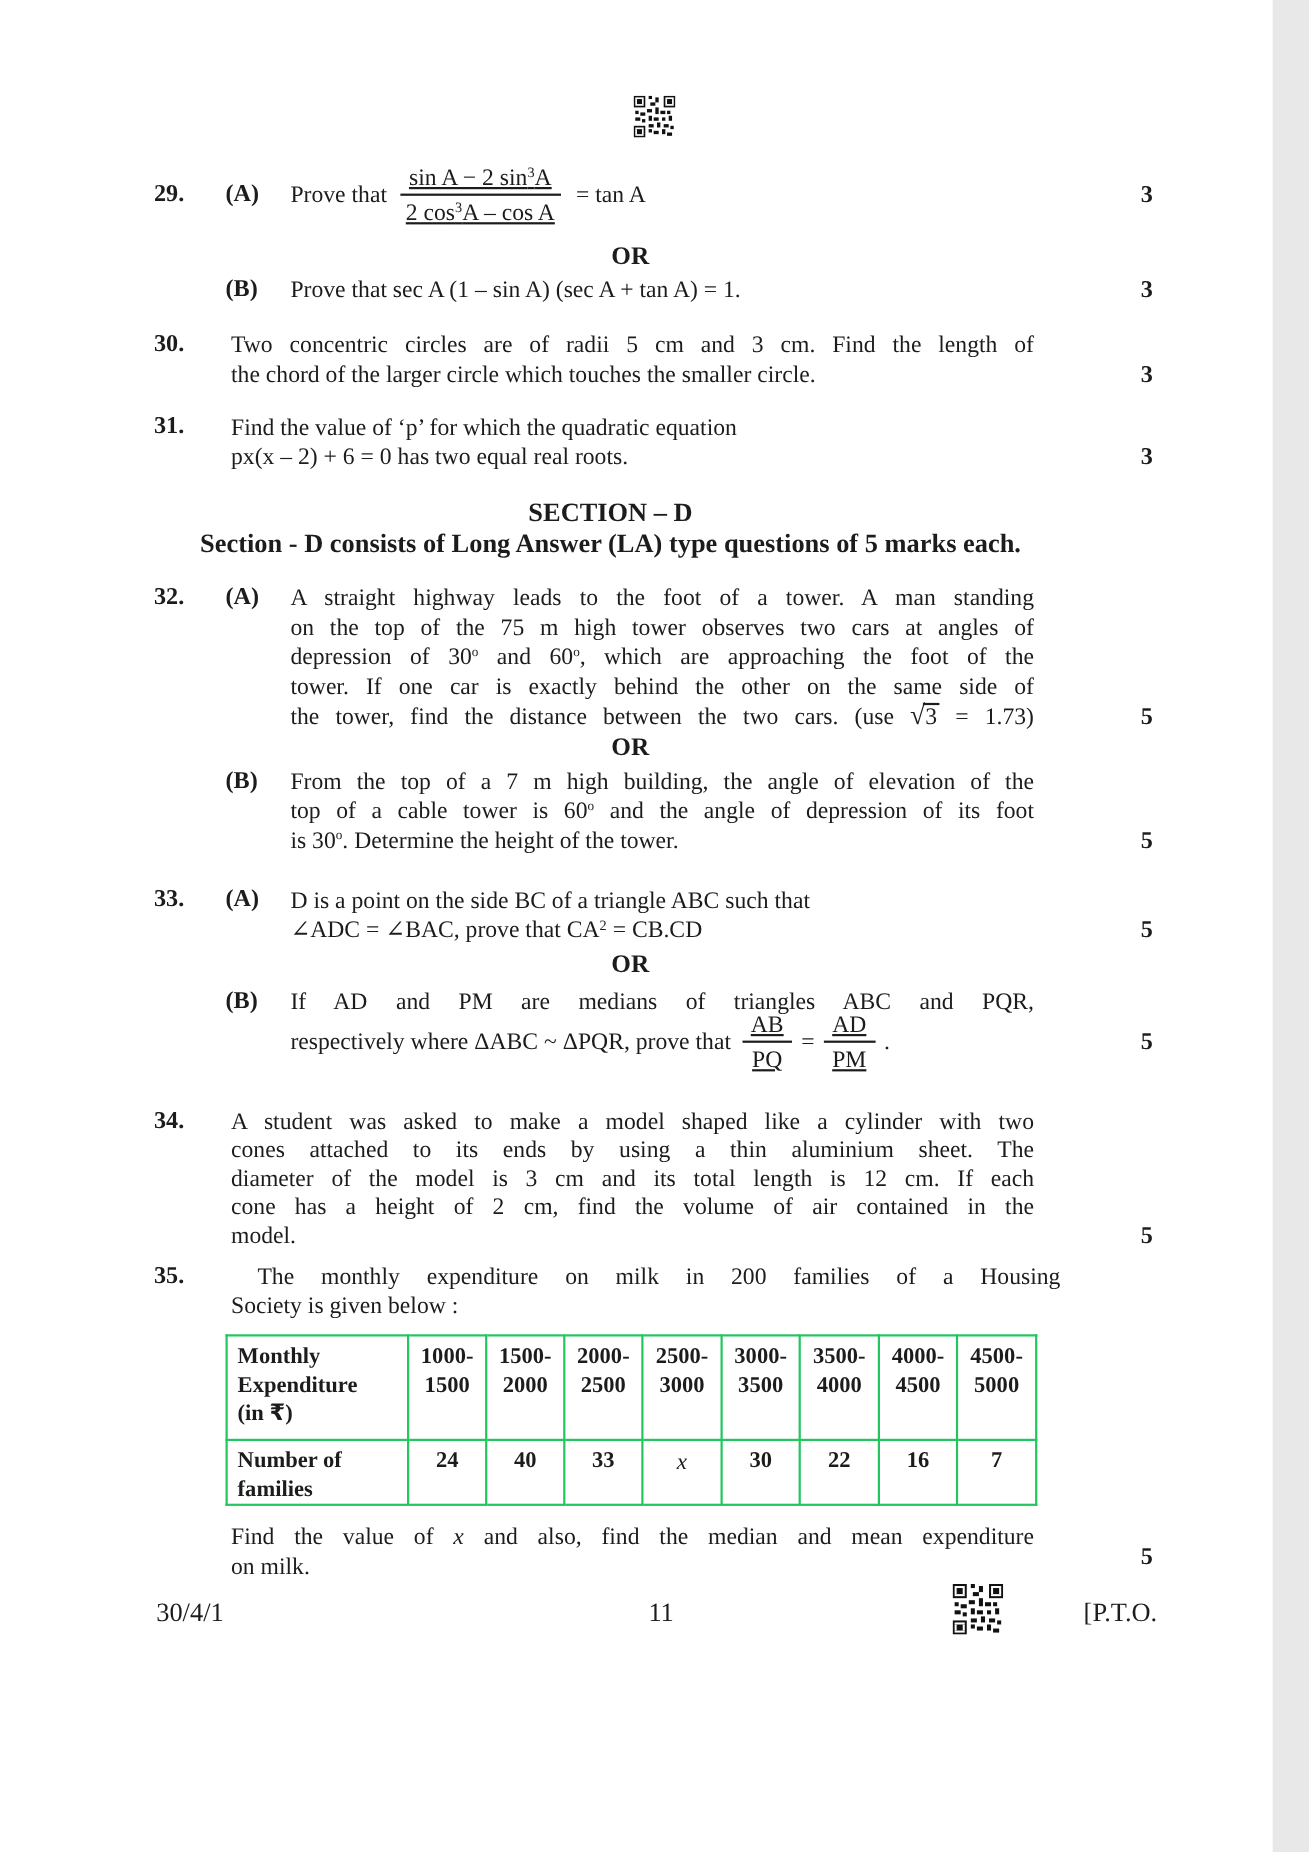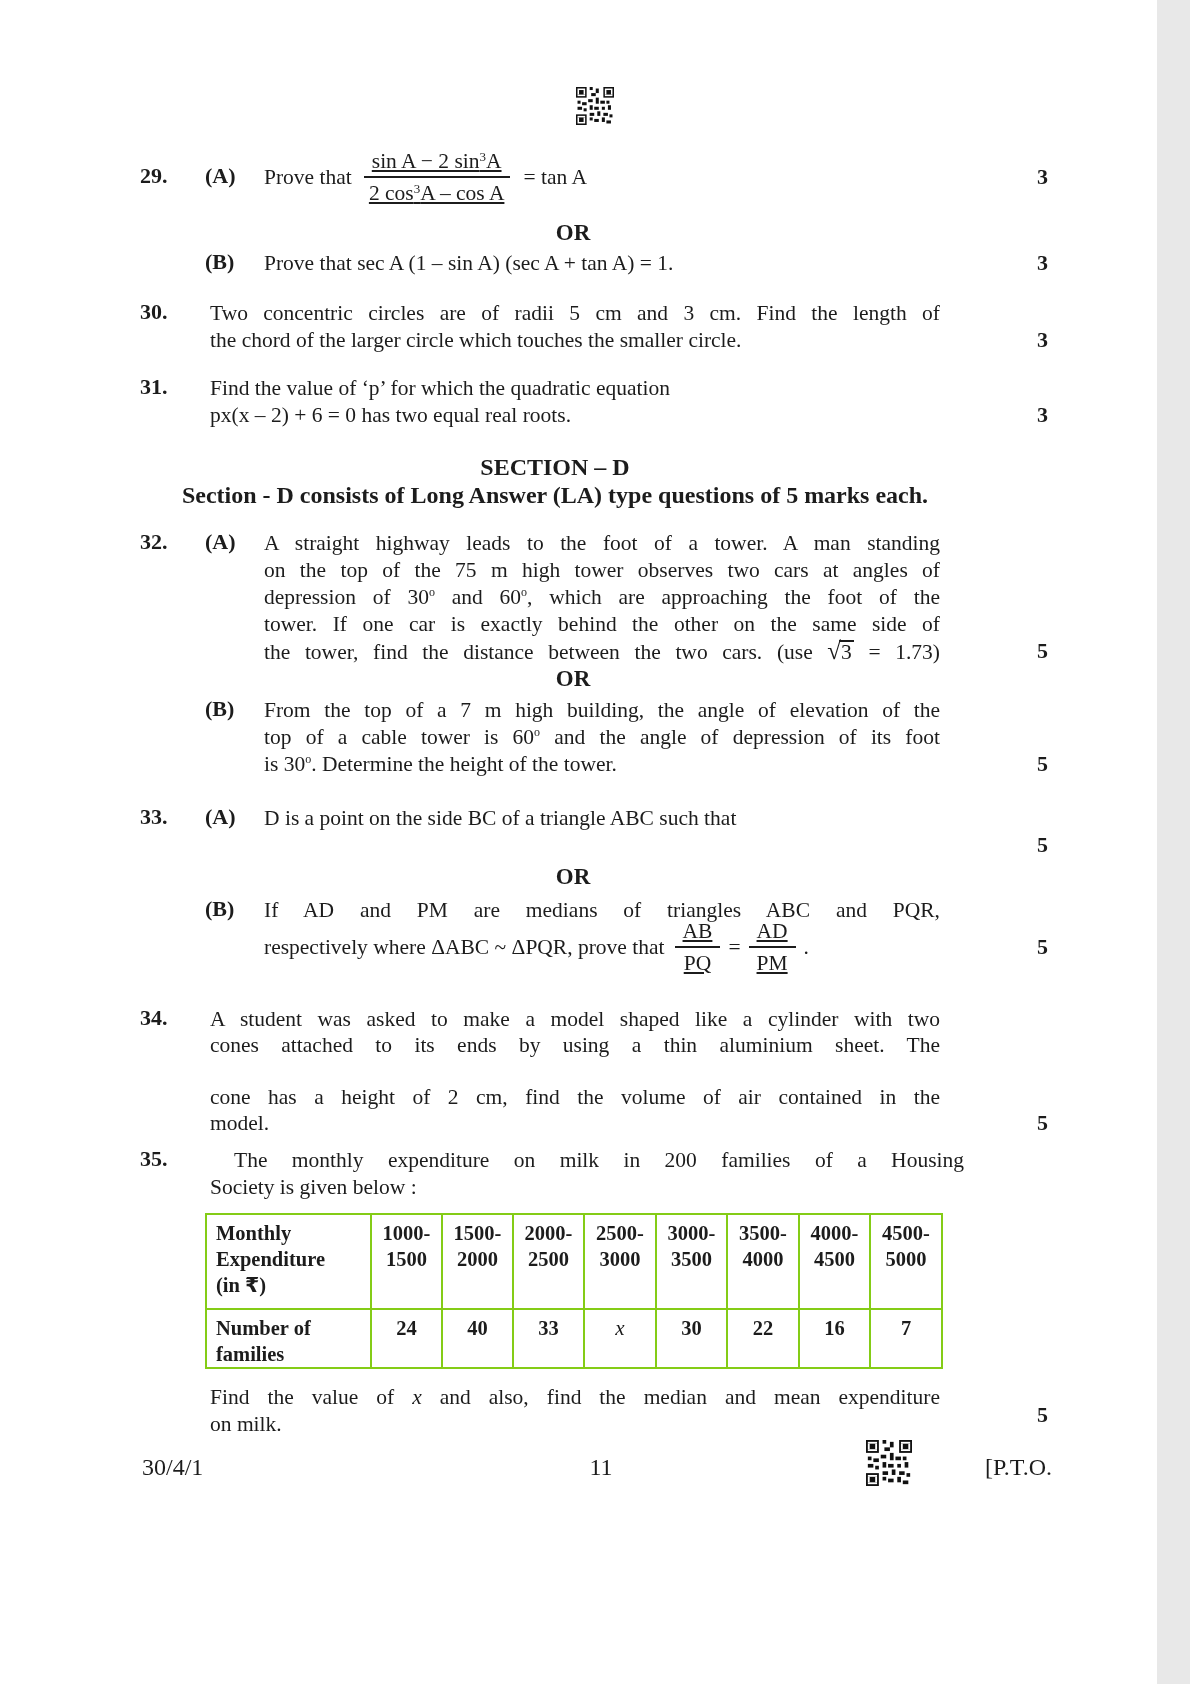--- a/index.html
+++ b/index.html
@@ -20,21 +20,21 @@
   .frac{display:inline-flex;flex-direction:column;text-align:center;vertical-align:middle;margin:0 4px;text-decoration:underline;}
   .frac .fnum{border-bottom:2px solid #1c1c1c;padding:0 8px 2px 8px;line-height:26px;}
   .frac .fden{padding-top:2px;line-height:26px;}
   .row-flex{position:absolute;display:flex;align-items:center;}
   .sqrt{white-space:nowrap;}
   .rsign{font-size:25px;}
   .rbar{display:inline-block;border-top:2px solid #1c1c1c;padding:0 2px;margin-left:-2px;line-height:21px;}
   .ital{font-style:italic;}
   .tbl{position:absolute;left:205px;top:1213px;width:736px;border-collapse:collapse;table-layout:fixed;
        font-weight:bold;font-size:20.5px;color:#1c1c1c;}
-  .tbl td{border:2px solid #84cc16;vertical-align:top;padding:5px 2px 0 2px;line-height:26px;}
+  .tbl td{border:2px solid #22c55e;vertical-align:top;padding:5px 2px 0 2px;line-height:26px;}
   .tbl td.hc{padding-left:9px;}
   .tbl td.rc{text-align:center;}
   .tbl tr.hdr td{height:88px;}
   .tbl tr.bdy td{height:50px;}
   .tbl td.vx{font-weight:normal;font-style:italic;font-size:21px;}
   .footer-item{position:absolute;font-size:24px;line-height:30px;}
   .qr{position:absolute;}
 </style>
 </head>
 <body>
@@ -134,20 +134,21 @@
 
   <span class="qlet" style="left:205px;top:696px;">(B)</span>
   <div class="ln a-ln just" style="top:696px;">From the top of a 7 m high building, the angle of elevation of the</div>
   <div class="ln a-ln just" style="top:723px;"><span>top of a cable tower is 60</span><sup class="dg">o</sup><span> and the angle of depression of its foot</span></div>
   <div class="ln a-ln" style="top:750px;"><span>is 30</span><sup class="dg">o</sup><span>. Determine the height of the tower.</span></div>
   <span class="mark" style="top:750px;">5</span>
 
   <span class="qnum" style="left:140px;top:804px;">33.</span>
   <span class="qlet" style="left:205px;top:804px;">(A)</span>
   <div class="ln a-ln" style="top:804px;">D is a point on the side BC of a triangle ABC such that</div>
+  <div class="ln a-ln" style="top:831px;"><span>∠ADC = ∠BAC, prove that CA</span><sup class="sq">2</sup><span> = CB.CD</span></div>
   <span class="mark" style="top:831px;">5</span>
 
   <div class="orline" style="top:863px;">OR</div>
 
   <span class="qlet" style="left:205px;top:896px;">(B)</span>
   <div class="ln a-ln just" style="top:896px;">If AD and PM are medians of triangles ABC and PQR,</div>
   <div class="row-flex" style="left:264px;top:916px;height:62px;font-size:21.5px;">
     <span>respectively where ΔABC ~ ΔPQR, prove that</span>
     <span class="frac" style="margin-left:10px;">
         <span class="fnum">AB</span>
@@ -158,20 +159,21 @@
         <span class="fnum">AD</span>
         <span class="fden">PM</span>
       </span>
     <span style="margin-left:4px;">.</span>
   </div>
   <span class="mark" style="top:933px;">5</span>
 
   <span class="qnum" style="left:140px;top:1005px;">34.</span>
   <div class="ln p-ln just" style="top:1005px;">A student was asked to make a model shaped like a cylinder with two</div>
   <div class="ln p-ln just" style="top:1031px;">cones attached to its ends by using a thin aluminium sheet. The</div>
+  <div class="ln p-ln just" style="top:1057px;">diameter of the model is 3 cm and its total length is 12 cm. If each</div>
   <div class="ln p-ln just" style="top:1083px;">cone has a height of 2 cm, find the volume of air contained in the</div>
   <div class="ln p-ln" style="top:1109px;">model.</div>
   <span class="mark" style="top:1109px;">5</span>
 
   <span class="qnum" style="left:140px;top:1146px;">35.</span>
   <div class="ln p-ln just" style="top:1146px;margin-left:24px;">The monthly expenditure on milk in 200 families of a Housing</div>
   <div class="ln p-ln" style="top:1173px;">Society is given below :</div>
 
   <table class="tbl">
     <colgroup>

